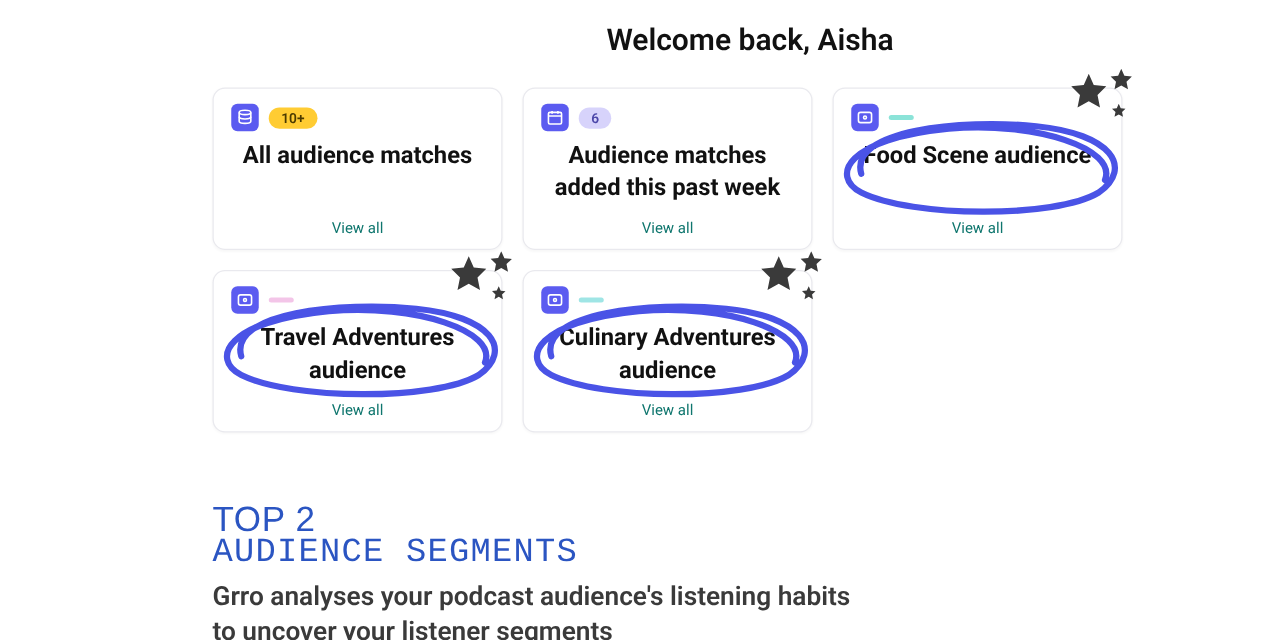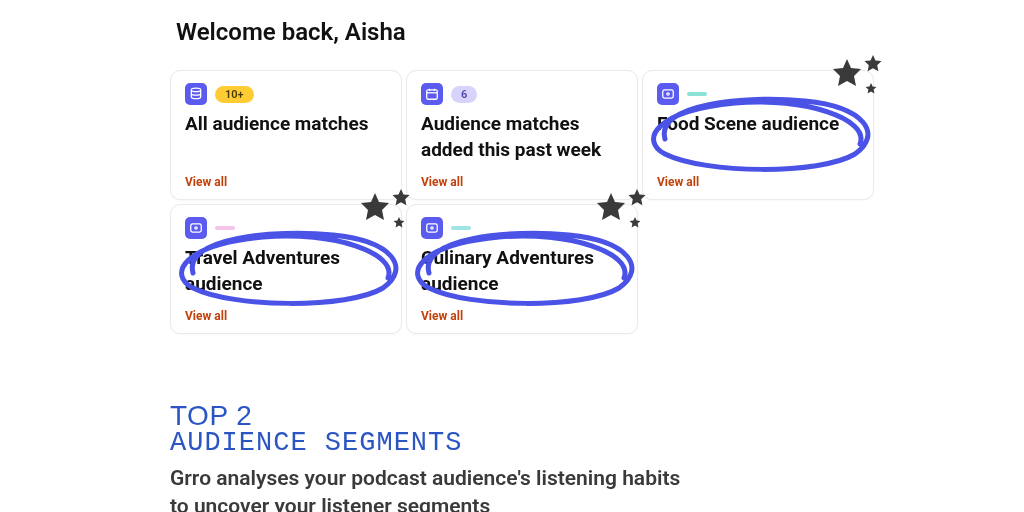--- a/index.html
+++ b/index.html
@@ -7,32 +7,33 @@
     font-family: -apple-system, BlinkMacSystemFont, "Segoe UI", Roboto, Helvetica, Arial, sans-serif;
     background: #ffffff;
     width: 1024px;
     height: 512px;
     overflow: hidden;
     color: #1a1a1a;
   }
   .container {
     padding: 18px 0 0 170px;
     position: relative;
+    text-align: center;
   }
   .welcome {
     font-size: 24px;
     font-weight: 600;
     color: #111;
     margin-bottom: 14px;
     margin-left: 6px;
   }
   .cards {
     display: flex;
     flex-wrap: wrap;
-    gap: 4px;
+    gap: 16px;
     margin-top: 24px;
   }
   .card {
     position: relative;
     width: 232px;
     height: 130px;
     background: #ffffff;
     border: 1px solid #e9e9ee;
     border-radius: 10px;
     padding: 12px 14px 10px 14px;
@@ -70,22 +71,22 @@
   .badge-cyan   { background: #9fe5e5; color: #1d6666; }
   .card-title {
     font-size: 19px;
     font-weight: 700;
     color: #111;
     line-height: 1.35;
     margin-bottom: auto;
   }
   .view-all {
     font-size: 12px;
-    font-weight: 700;
-    color: #c2410c;
+    font-weight: 400;
+    color: #0f766e;
     margin-top: 8px;
     cursor: pointer;
   }
 
   
   .scribble {
     position: absolute;
     top: 18px;
     left: -8px;
     width: 250px;

